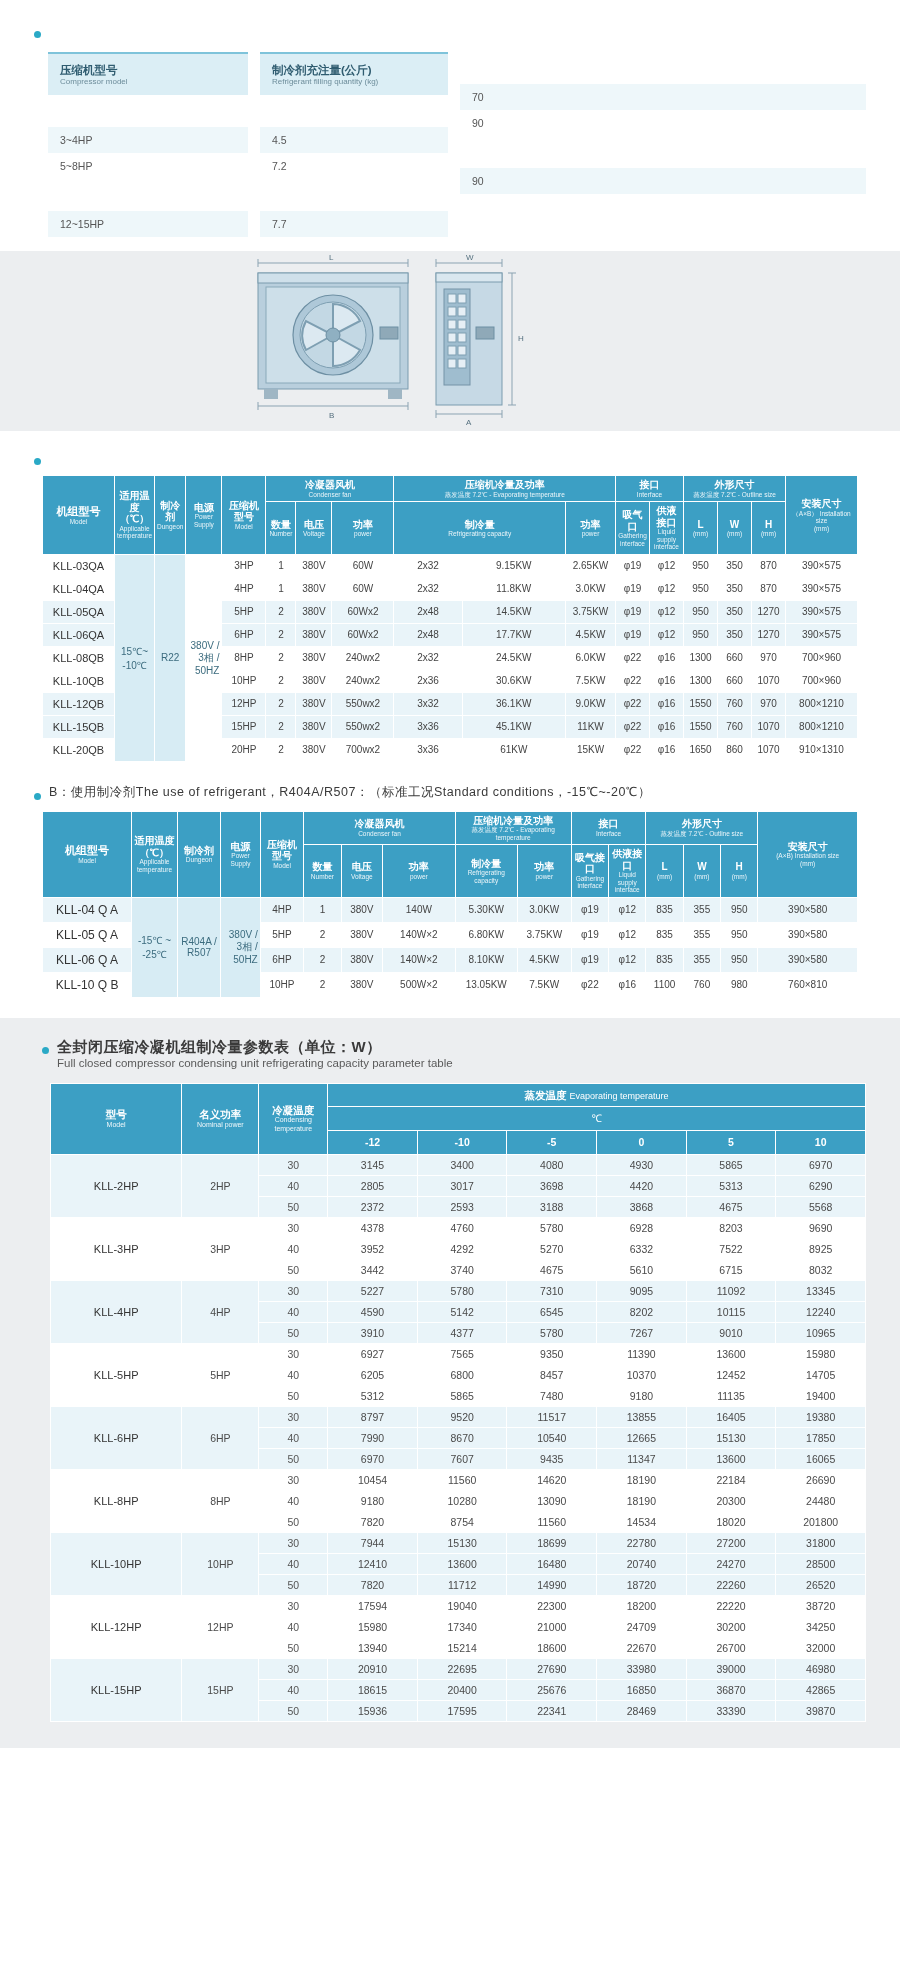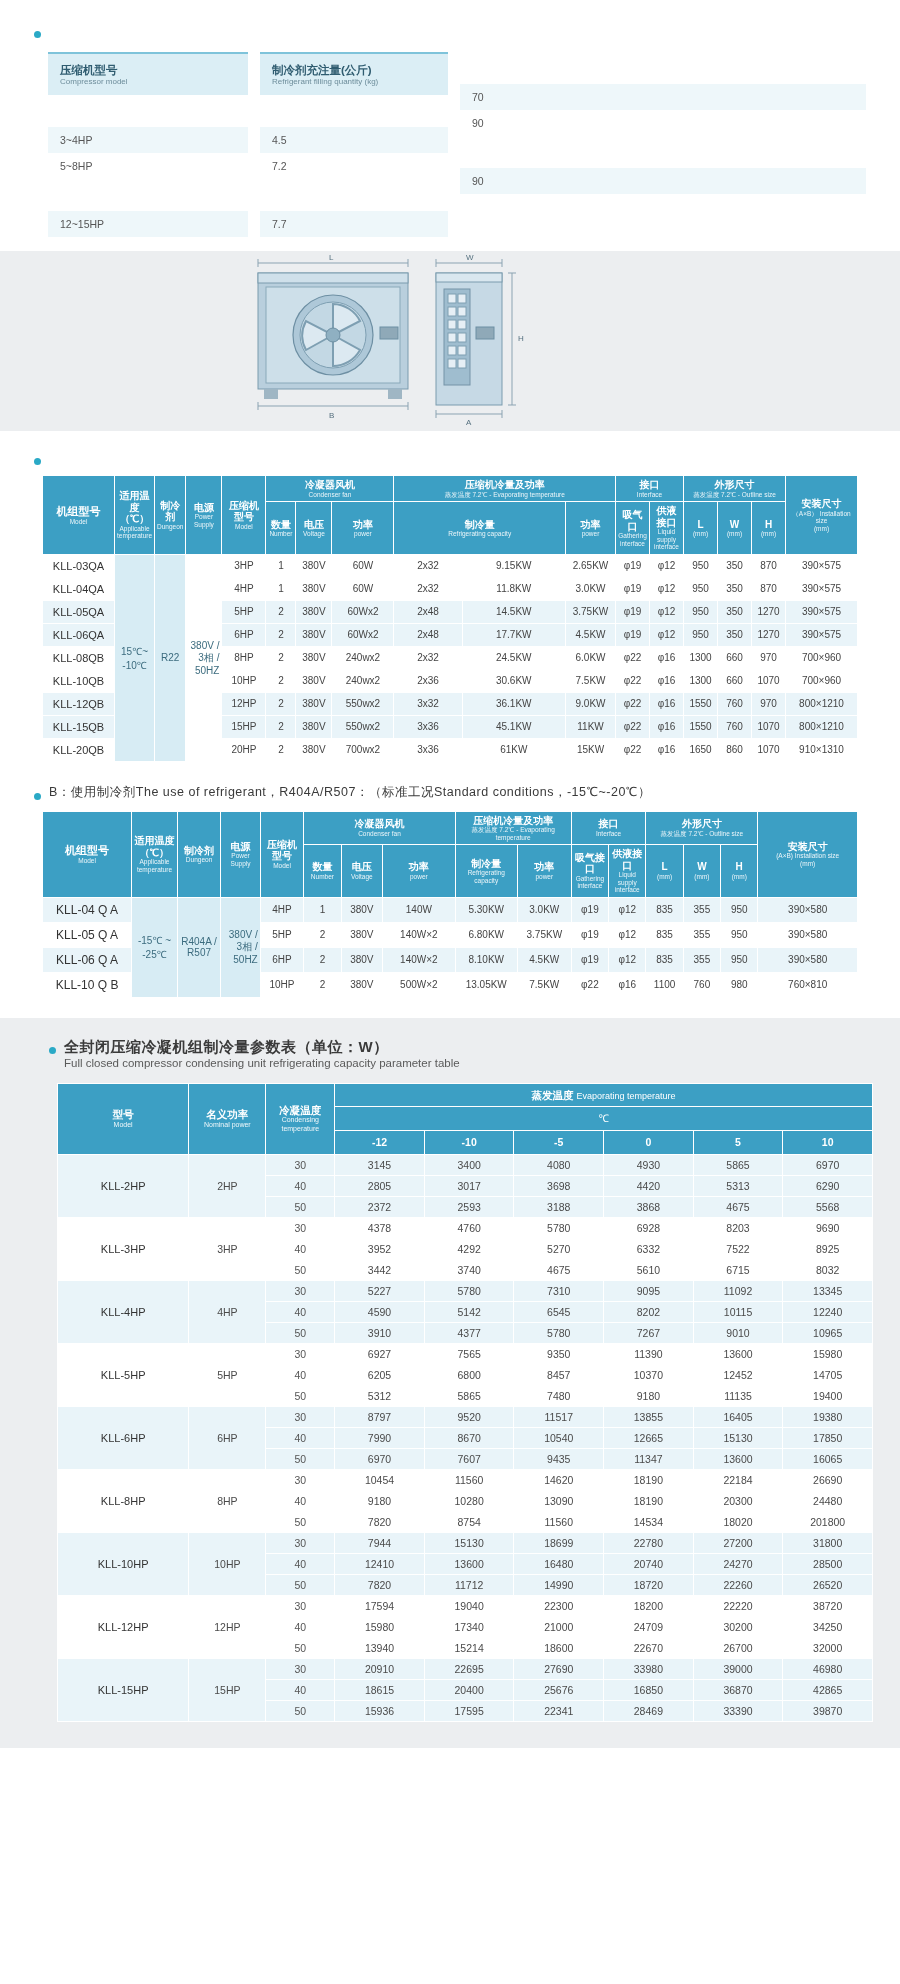--- a/index.html
+++ b/index.html
@@ -56,21 +56,21 @@
   table.spec thead th .sub { display:block; font-size:6.5px; font-weight:normal; opacity:.9; }
   table.spec thead th.big { font-size:11px; }
   table.spec tbody td { background:#ffffff; padding:5px 2px; color:#444; }
   table.spec tbody tr.band td { background:#e9f4f9; }
   table.spec td.modelcell { font-size:11px; color:#333; }
   table.spec td.vert { background:#d7ecf4; font-size:10px; color:#3b6b7e; }
   table.spec td.vert.white { background:#ffffff;text-align:right; }
   table.spec tbody tr.band td.vert { background:#d7ecf4; }
 
   
-  .block-cap { background:#eceef0; margin-top:20px; padding:20px 0 26px 15px; }
+  .block-cap { background:#eceef0; margin-top:20px; padding:20px 0 26px 8px; }
   .cap-title { padding-left:34px; }
   table.cap { border-collapse:collapse; width:816px; margin:14px 0 0 42px; font-size:10.5px; background:#fff;}
   table.cap th, table.cap td { border:1px solid #fff; text-align:center; }
   table.cap thead th { background:#3c9fc4; color:#fff; padding:5px 3px; font-weight:bold; line-height:1.2;}
   table.cap thead th .sub { display:block; font-size:7px; font-weight:normal; opacity:.92; }
   table.cap tbody td { padding:4px 3px; color:#4a4a4a; background:#ffffff; }
   table.cap tbody tr.band td { background:#e9f4f9; }
   table.cap td.model { font-size:11px; color:#333; }
   table.cap td.ct { color:#555; }
 </style>

